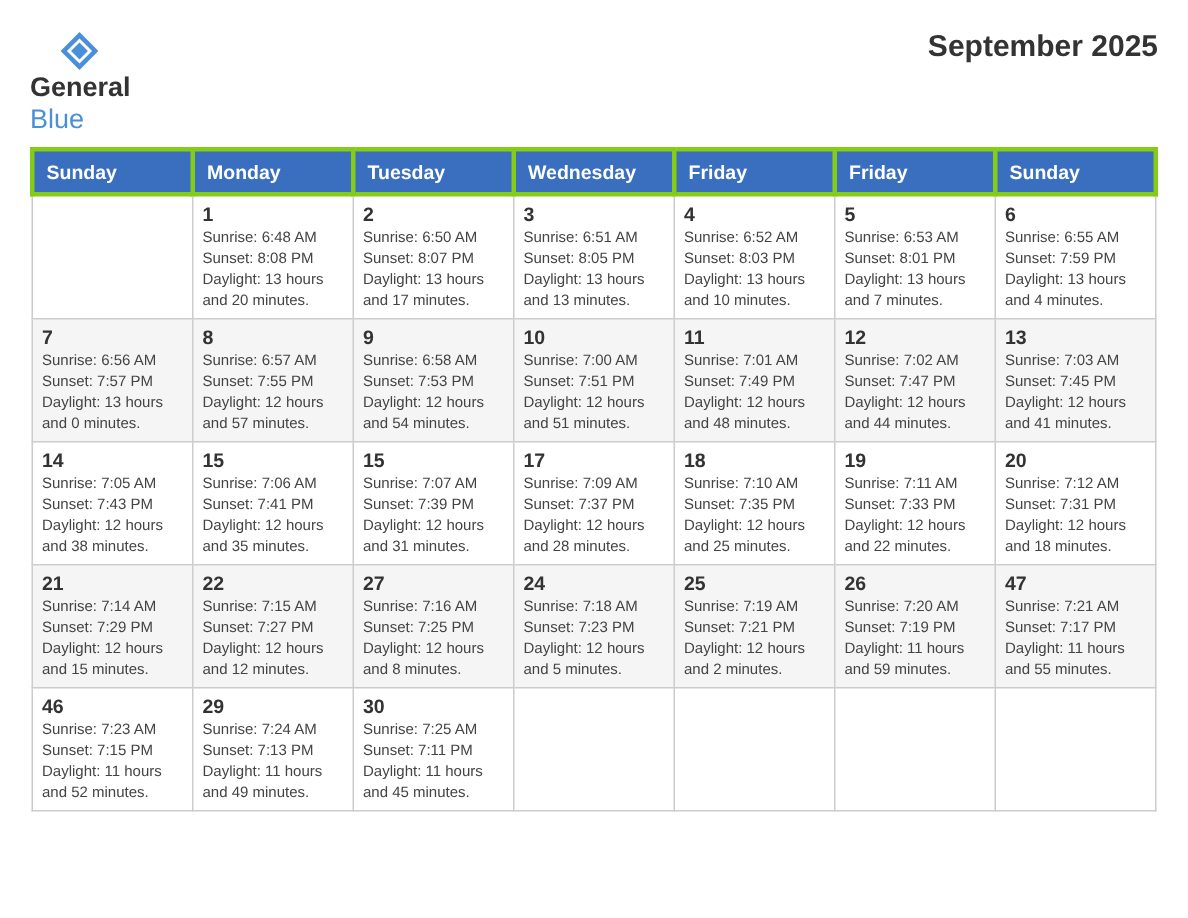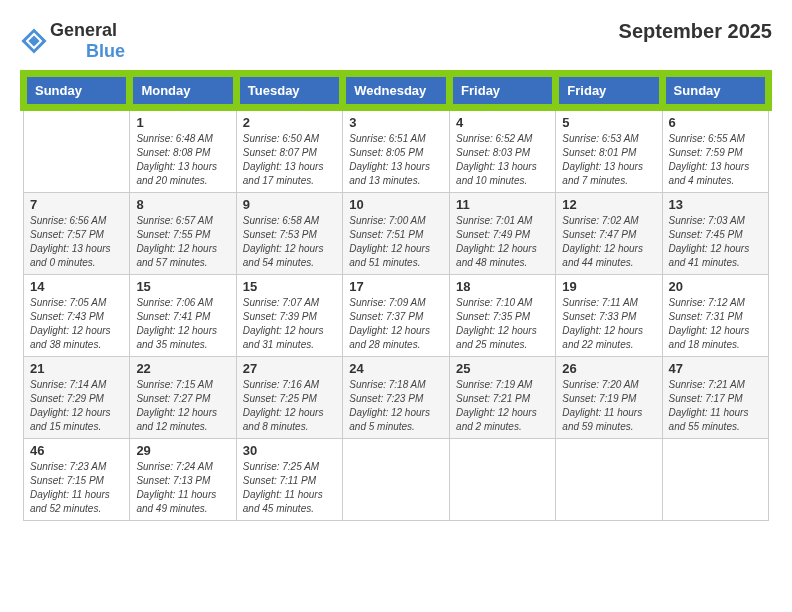--- a/index.html
+++ b/index.html
@@ -12,31 +12,31 @@
     }
     .header-logo {
       display: flex;
       align-items: flex-start;
       justify-content: space-between;
       margin-bottom: 5px;
     }
     .logo {
       display: flex;
       align-items: center;
+      flex-direction: column;
     }
     .logo-text-general {
       font-size: 18px;
       font-weight: bold;
       color: #333;
     }
     .logo-text-blue {
       font-size: 18px;
-      font-weight: bold;
+      font-weight: normal;
       color: #4a90d9;
-      margin-left: 36px;
     }
     .logo-icon {
       width: 28px;
       height: 28px;
       margin-right: 2px;
     }
     .title-block {
       text-align: right;
     }
     .month-title {
@@ -54,21 +54,21 @@
       border-collapse: collapse;
       margin-top: 8px;
     }
     .calendar th {
       background-color: #3a6fbf;
       color: #fff;
       text-align: left;
       padding: 6px 8px;
       font-size: 13px;
       font-weight: bold;
-      border: 7px solid #84cc16;
+      border: 3px solid #84cc16;
     }
     .calendar td {
       border: 1px solid #ccc;
       vertical-align: top;
       padding: 4px 6px;
       font-size: 10.5px;
       color: #333;
       width: 107px;
       min-height: 85px;
     }
@@ -76,21 +76,20 @@
       font-size: 13px;
       font-weight: bold;
       color: #333;
       display: block;
       margin-bottom: 2px;
     }
     .day-info {
       font-size: 10px;
       color: #444;
       line-height: 1.4;
-      font-style: italic;
     }
     .empty-cell {
       background: #fafafa;
     }
     tr:nth-child(even) td {
       background: #f5f5f5;
     }
     tr:nth-child(odd) td {
       background: #fff;
     }

